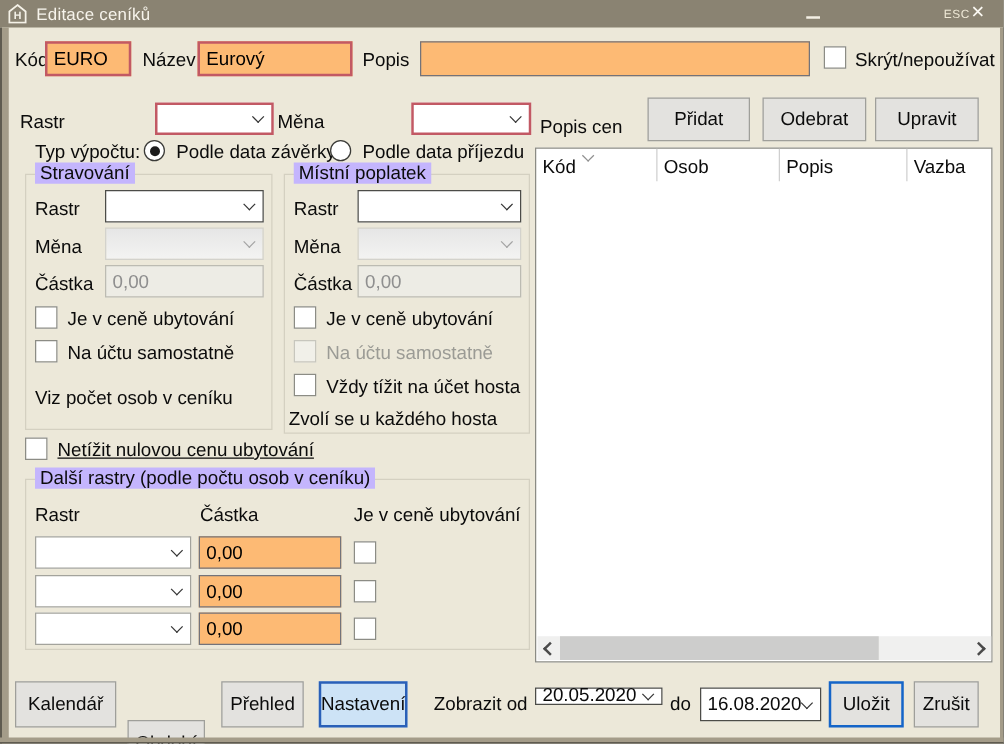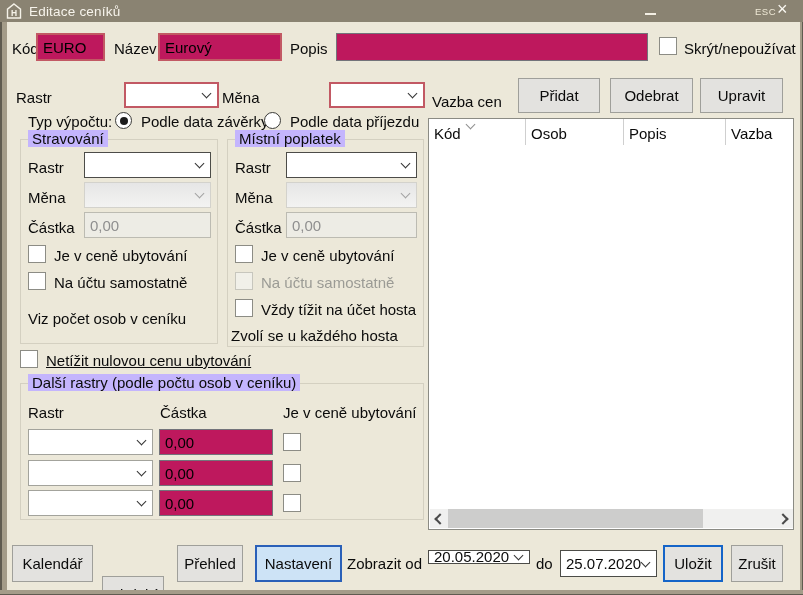--- a/index.html
+++ b/index.html
@@ -20,21 +20,21 @@
   .esc-lbl { position:absolute; top:6px; left:755px; font-size:9.5px; color:#efe9d6; letter-spacing:.5px; }
   .close-btn { position:absolute; top:-1px; left:777px; font-size:18px; font-weight:300; color:#fbf9f3; }
   .frame-left  { position:absolute; left:0; top:22px; bottom:0; width:7px;  background:linear-gradient(90deg,#5f5b50 0 2px,#a49c89 2px); }
   .frame-right { position:absolute; right:0; top:22px; bottom:0; width:3px; background:linear-gradient(270deg,#5f5b50 0 1px,#a49c89 1px); }
   .frame-bottom{ position:absolute; left:0; right:0; bottom:0; height:5px;  background:linear-gradient(0deg,#5f5b50 0 1px,#a49c89 1px); }
 
   .lbl { position:absolute; white-space:nowrap; color:#0b0b0b; }
   .lbl.dis { color:#9b9b95; }
   .note { position:absolute; white-space:nowrap; color:#0b0b0b; }
 
-  .tbx { position:absolute; background:#be185d; border:1px solid #73737a; padding:0 5px; font:15px "Liberation Sans",sans-serif; color:#000; outline:none; }
+  .tbx { position:absolute; background:#fdba74; border:1px solid #73737a; padding:0 5px; font:15px "Liberation Sans",sans-serif; color:#000; outline:none; }
   .tbx.required { border:2px solid #c25964; }
   .tbx.disabled { background:#edece5; border:1px solid #bcbbb2; color:#8f8f8f; }
 
   .combo { position:absolute; background:#fff; border:1px solid #4c4c48; }
   .combo .combo-val { position:absolute; left:5px; top:50%; transform:translateY(-52%); white-space:nowrap; }
   .combo .chev { position:absolute; right:7px; top:50%; width:7px; height:7px;
     border-right:1.6px solid #333; border-bottom:1.6px solid #333;
     transform:translateY(-72%) rotate(45deg); }
   .combo.required { border:2px solid #c25964; }
   .combo.gray { border:1px solid #a3a39c; }
@@ -92,21 +92,21 @@
   <span class="lbl" style="left:684px; top:40px;">Skrýt/nepoužívat</span>
 
   <span class="lbl" style="left:16px; top:89px;">Rastr</span>
   <div class="combo required" style="left:124px; top:82px; width:95px; height:26px;">
       <span class="chev"></span>
     </div>
   <span class="lbl" style="left:222px; top:89px;">Měna</span>
   <div class="combo required" style="left:329px; top:82px; width:96px; height:26px;">
       <span class="chev"></span>
     </div>
-  <span class="lbl" style="left:432px; top:93px;">Vazba cen</span>
+  <span class="lbl" style="left:432px; top:93px;">Popis cen</span>
   <div class="btn" style="left:518px; top:78px; width:82px; height:35px;">Přidat</div>
   <div class="btn" style="left:610px; top:78px; width:83px; height:35px;">Odebrat</div>
   <div class="btn" style="left:700px; top:78px; width:83px; height:35px;">Upravit</div>
 
   <span class="lbl" style="left:28px; top:113px;">Typ výpočtu:</span>
   <div class="radio sel" style="left:115px; top:112px;"></div>
   <span class="lbl" style="left:141px; top:113px;">Podle data závěrky</span>
   <div class="radio" style="left:264px; top:112px;"></div>
   <span class="lbl" style="left:290px; top:113px;">Podle data příjezdu</span>
 
@@ -190,29 +190,29 @@
     <div class="hscroll">
       <span class="arrow left"></span>
       <div class="thumb"></div>
       <span class="arrow right"></span>
     </div>
   </div>
 
   <div class="btn" style="left:12px; top:545px; width:81px; height:37px;">Kalendář</div>
   <div class="btn" style="left:102px; top:576px; width:62px; height:37px;">Období</div>
   <div class="btn" style="left:177px; top:545px; width:66px; height:37px;">Přehled</div>
-  <div class="btn active" style="left:255px; top:545px; width:87px; height:37px;">Nastavení</div>
+  <div class="btn active" style="left:255px; top:545px; width:71px; height:37px;">Nastavení</div>
   <span class="lbl" style="left:347px; top:555px;">Zobrazit od</span>
   <div class="combo" style="left:428px; top:550px; width:102px; height:14px;">
     <span class="combo-val">20.05.2020</span>
     <span class="chev"></span>
   </div>
   <span class="lbl" style="left:536px; top:555px;">do</span>
   <div class="combo" style="left:560px; top:550px; width:97px; height:27px;">
-    <span class="combo-val">25.07.2020</span>
+    <span class="combo-val">16.08.2020</span>
     <span class="chev"></span>
   </div>
   <div class="btn default" style="left:663px; top:545px; width:60px; height:37px;">Uložit</div>
   <div class="btn" style="left:731px; top:545px; width:52px; height:37px;">Zrušit</div>
 
   <div class="frame-left"></div>
   <div class="frame-right"></div>
   <div class="frame-bottom"></div>
 </div>
 

